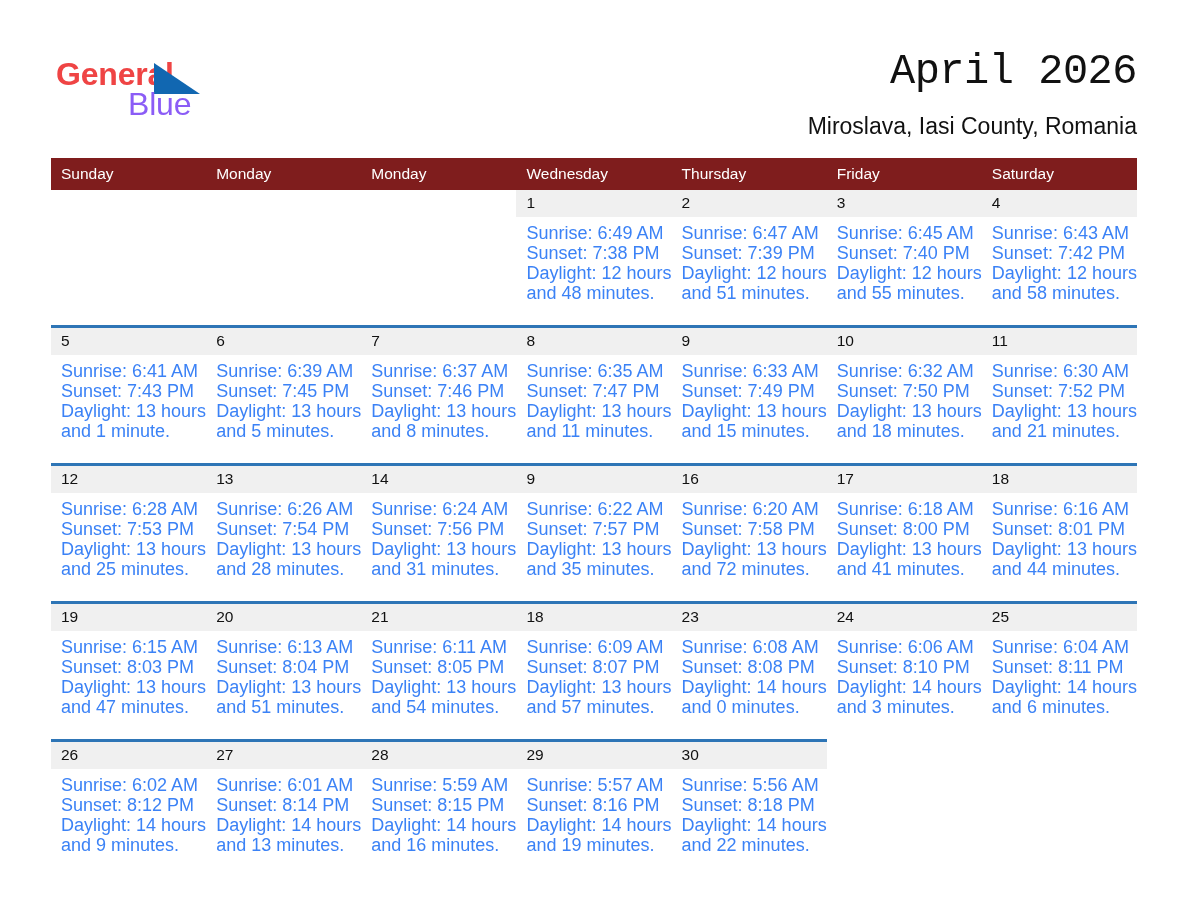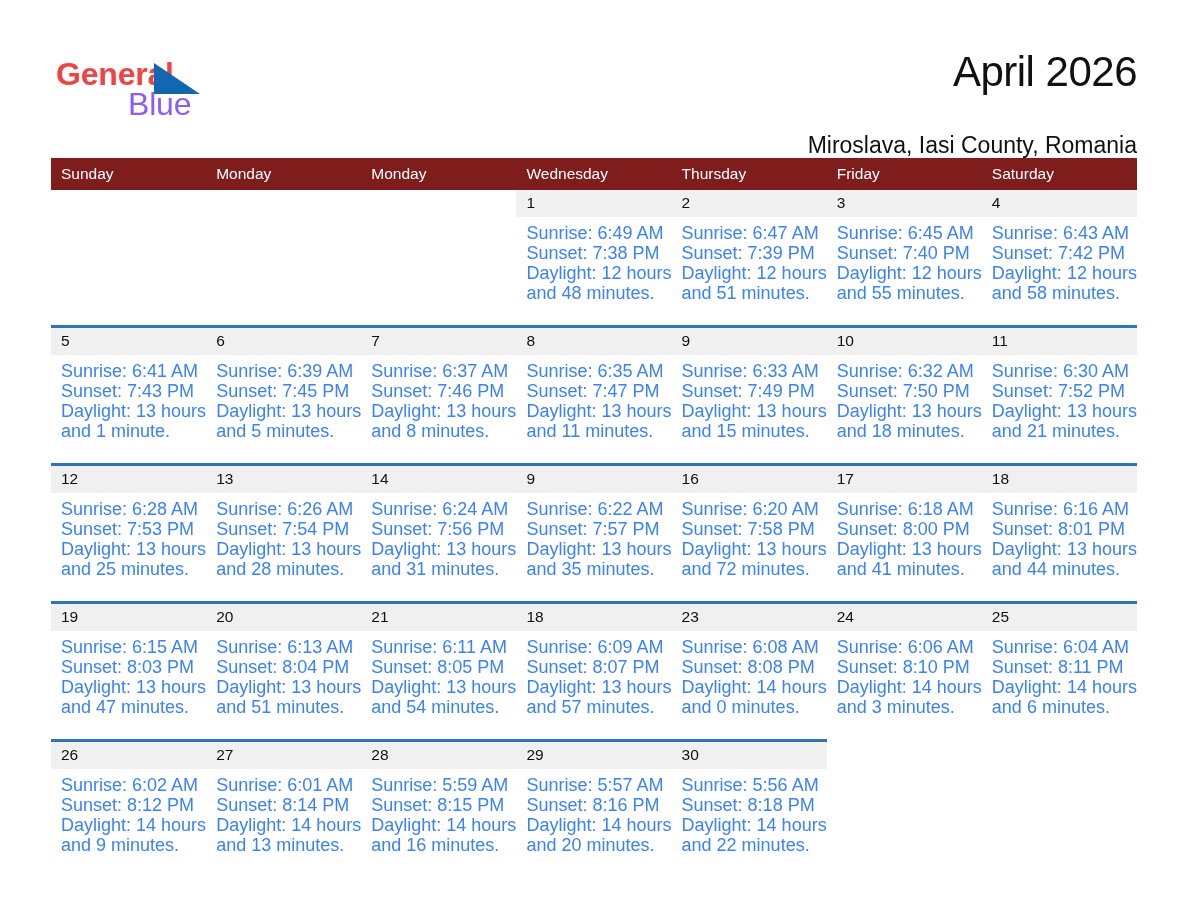--- a/index.html
+++ b/index.html
@@ -68,25 +68,26 @@
 
   .title {
     position: absolute;
     right: 0;
     top: 8px;
     font-size: 42px;
     color: #111111;
     letter-spacing: -0.5px;
     white-space: nowrap;
     text-align: right;
+    font-family: Liberation Mono, monospace;
   }
   .subtitle {
     position: absolute;
     right: 0;
-    top: 92px;
+    top: 73px;
     font-size: 23px;
     color: #111111;
     white-space: nowrap;
     text-align: right;
   }
 
   
   .calendar {
     position: absolute;
     left: 51px;
@@ -458,21 +459,21 @@
                 <div class="detline">Daylight: 14 hours</div>
                 <div class="detline">and 16 minutes.</div>
               </div>
             </td>
             <td class="daycell">
               <div class="datebar">29</div>
               <div class="details">
                 <div class="detline">Sunrise: 5:57 AM</div>
                 <div class="detline">Sunset: 8:16 PM</div>
                 <div class="detline">Daylight: 14 hours</div>
-                <div class="detline">and 20 minutes.</div>
+                <div class="detline">and 19 minutes.</div>
               </div>
             </td>
             <td class="daycell">
               <div class="datebar">30</div>
               <div class="details">
                 <div class="detline">Sunrise: 5:56 AM</div>
                 <div class="detline">Sunset: 8:18 PM</div>
                 <div class="detline">Daylight: 14 hours</div>
                 <div class="detline">and 22 minutes.</div>
               </div>

